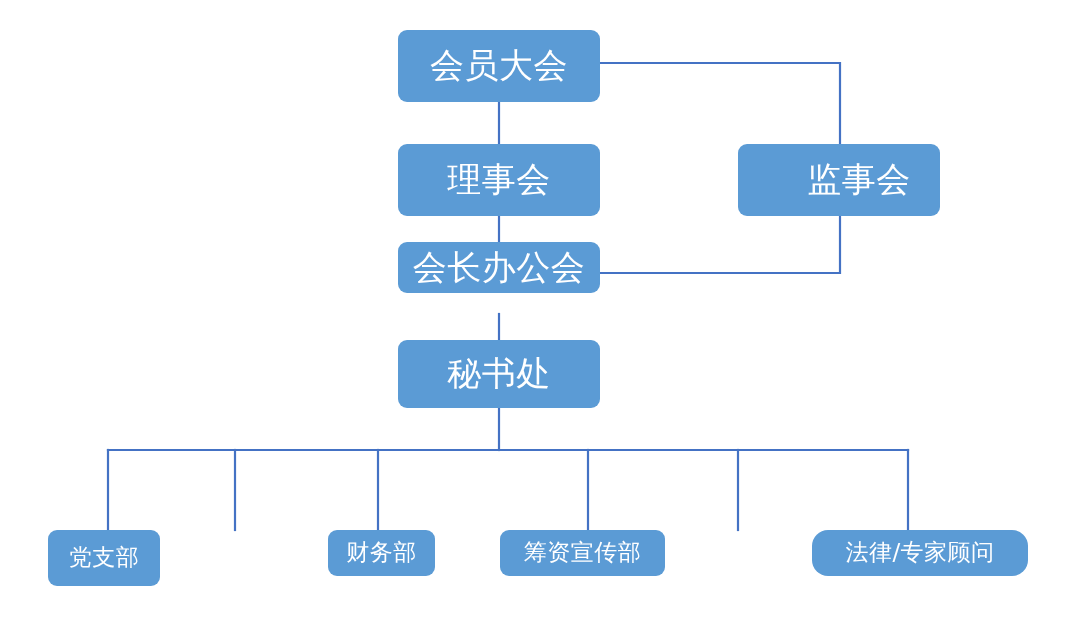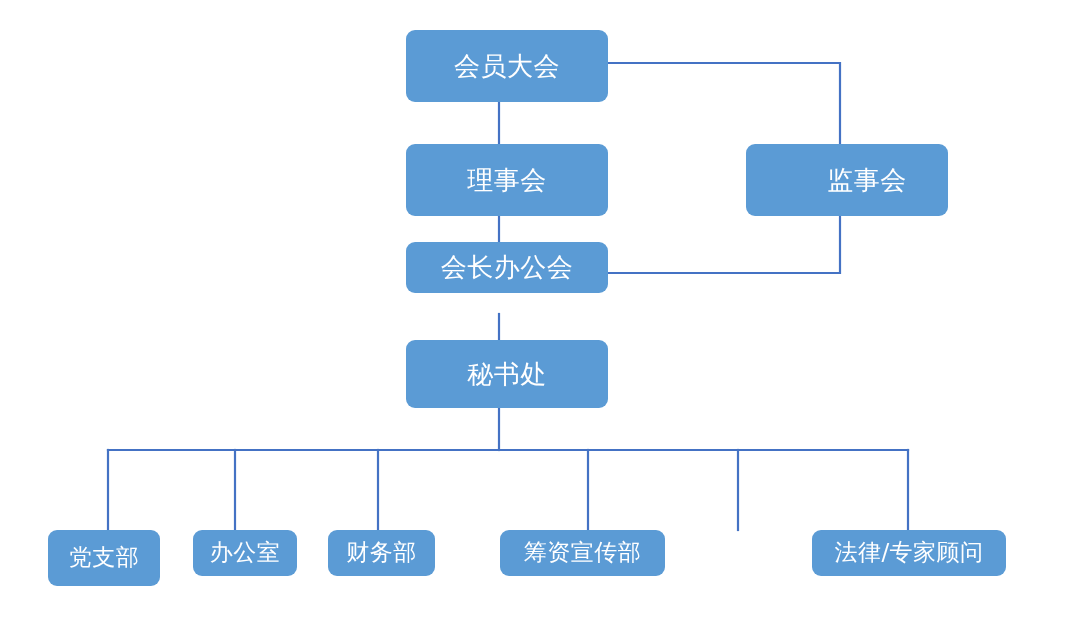--- a/index.html
+++ b/index.html
@@ -46,22 +46,21 @@
     display: flex;
     align-items: center;
     justify-content: center;
     text-align: center;
     line-height: 1.1;
     white-space: nowrap;
     letter-spacing: 0.5px;
     user-select: none;
   }
   .node.level-main {
-    font-size: 26px;
-    margin-left: 8px;
+    font-size: 34px;
   }
   .node.level-unit {
     font-size: 23px;
   }
 </style>
 </head>
 <body>
 
 <div id="chart-root">
 
@@ -96,23 +95,22 @@
     <div class="node level-main" style="left:398px; top:144px; width:202px; height:72px;">理事会</div>
 
     <div class="node level-main" style="left:738px; top:144px; width:202px; height:72px;padding-left:40px;">监事会</div>
 
     <div class="node level-main" style="left:398px; top:242px; width:202px; height:51px;">会长办公会</div>
 
     <div class="node level-main" style="left:398px; top:340px; width:202px; height:68px;">秘书处</div>
 
     <div class="node level-unit" style="left:48px; top:530px; width:112px; height:56px;">党支部</div>
 
-    <div class="node level-unit" style="left:193px; top:530px; width:104px; height:46px;">办公室</div>
 
     <div class="node level-unit" style="left:500px; top:530px; width:165px; height:46px;">筹资宣传部</div>
 
     <div class="node level-unit" style="left:328px; top:530px; width:107px; height:46px;">财务部</div>
 
 
-    <div class="node level-unit" style="left:812px; top:530px; width:194px; height:46px;">法律/专家顾问</div>
+    <div class="node level-unit" style="left:812px; top:530px; width:216px; height:46px;border-radius:16px;">法律/专家顾问</div>
 
   </div>
 </div>
 
 </body></html>

